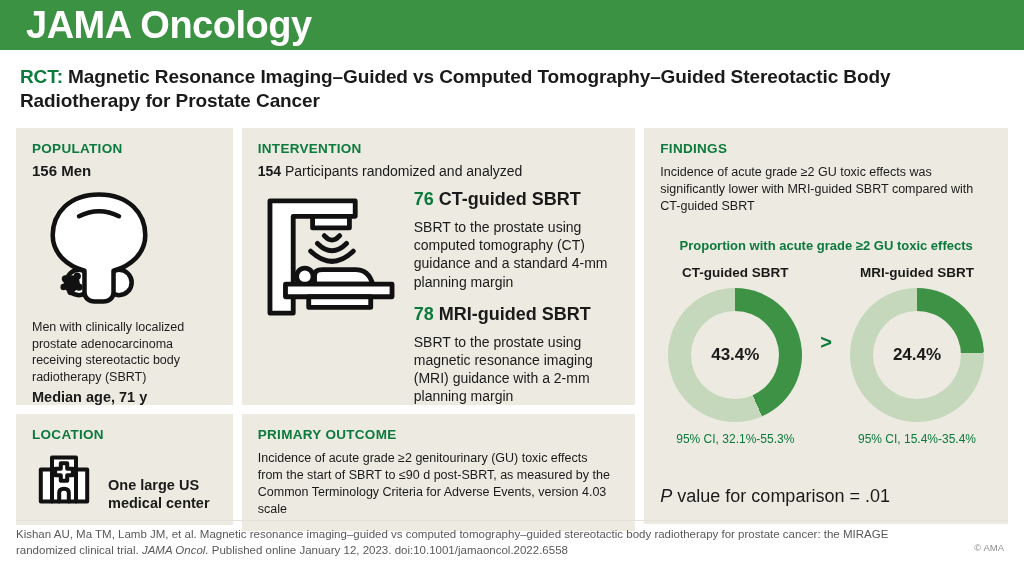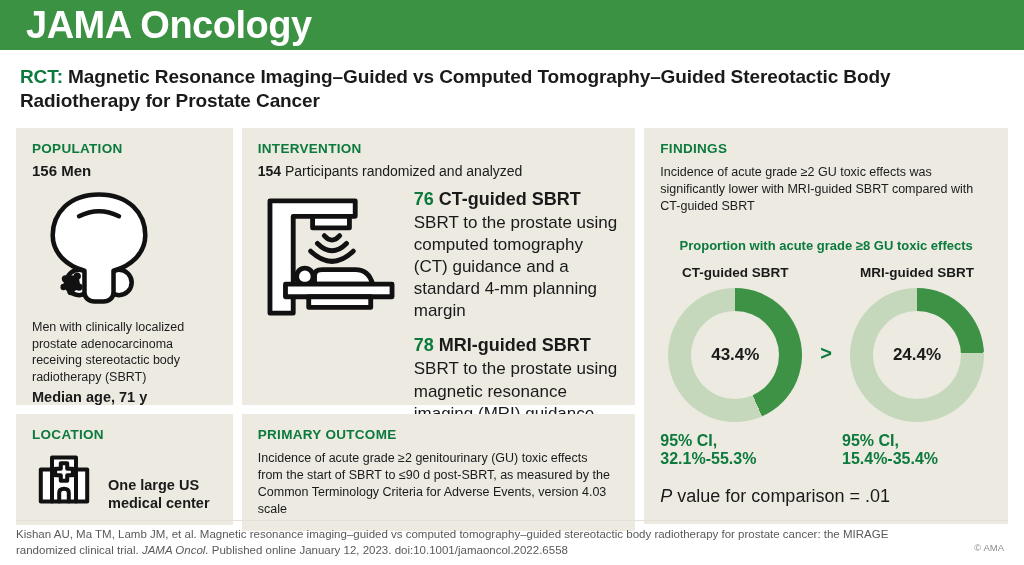--- a/index.html
+++ b/index.html
@@ -30,39 +30,39 @@
   .median-age{font-size:14.5px;font-weight:bold;margin-top:4px;}
   
   .count-line{font-size:14px;margin-top:7px;}
   .count-line b{font-weight:bold;}
   .int-row{display:flex;margin-top:10px;}
   .int-icon{width:150px;flex:0 0 150px;padding-top:6px;}
   .arms{flex:1;padding-left:6px;}
   .arm+.arm{margin-top:13px;}
   .arm-h{font-size:18px;font-weight:bold;}
   .arm-h .n{color:var(--accent-green);}
-  .arm p{font-size:17px;line-height:1.3;margin-top:2px;}
+  .arm p{font-size:14px;line-height:1.3;margin-top:8px;}
   
   .loc-row{display:flex;align-items:flex-end;gap:16px;margin-top:10px;padding-left:4px;}
   .loc-txt{font-size:14.5px;font-weight:bold;line-height:1.2;max-width:120px;}
   
   .po-txt{margin-top:8px;font-size:12.5px;line-height:1.36;max-width:345px;}
   
   .find-sum{margin-top:8px;font-size:12.5px;line-height:1.34;}
   .chart-title{margin-top:24px;text-align:center;color:var(--accent-green);
     font-size:13px;font-weight:bold;}
   .charts{display:flex;justify-content:center;align-items:center;gap:10px;margin-top:12px;}
   .chart-col{display:flex;flex-direction:column;align-items:center;width:150px;}
   .chart-label{font-size:13.5px;font-weight:bold;}
   .donut{position:relative;width:134px;height:134px;border-radius:50%;margin-top:8px;
     background:conic-gradient(var(--donut-dark) 0 43.4%,var(--donut-light) 43.4% 100%);}
   .donut-hole{position:absolute;inset:23px;border-radius:50%;background:var(--panel-bg);
     display:flex;align-items:center;justify-content:center;}
   .donut-val{font-size:17px;font-weight:bold;}
-  .ci{margin-top:10px;color:var(--accent-green);font-size:16px;font-weight:bold;}
+  .ci{margin-top:10px;color:var(--accent-green);font-size:12px;font-weight:normal;}
   .gt{color:var(--accent-green);font-size:20px;font-weight:bold;margin-bottom:26px;}
   .pvalue{margin-top:auto;font-size:18px;padding-bottom:4px;}
   .pvalue i{font-style:italic;}
   
   .footer{position:absolute;left:16px;right:16px;bottom:0;height:45px;border-top:1px solid #e3e1da;
     padding-top:6px;}
   .citation{font-size:11.5px;line-height:1.35;color:#595959;max-width:880px;}
   .citation i{font-style:italic;}
   .copyright{position:absolute;right:4px;bottom:12px;font-size:9.5px;color:#8c8c8c;}
   svg .ln{fill:none;stroke:#111;stroke-width:5;stroke-linecap:round;stroke-linejoin:round;}
@@ -154,21 +154,21 @@
     <section class="panel short">
       <h2 class="ph">PRIMARY OUTCOME</h2>
       <p class="po-txt" style="max-width:358px;">Incidence of acute grade ≥2 genitourinary (GU) toxic effects from the start of SBRT to ≤90 d post-SBRT, as measured by the Common Terminology Criteria for Adverse Events, version 4.03 scale</p>
     </section>
   </div>
 
   <div class="col col3">
     <section class="panel full">
       <h2 class="ph">FINDINGS</h2>
       <p class="find-sum">Incidence of acute grade ≥2 GU toxic effects was significantly lower with MRI-guided SBRT compared with CT-guided SBRT</p>
-      <div class="chart-title">Proportion with acute grade ≥8 GU toxic effects</div>
+      <div class="chart-title">Proportion with acute grade ≥2 GU toxic effects</div>
       <div class="charts">
         <div class="chart-col">
           <div class="chart-label">CT-guided SBRT</div>
           <div class="donut" style="background: conic-gradient(var(--donut-dark) 0 43.4%, var(--donut-light) 43.4% 100%);">
             <div class="donut-hole">
               <span class="donut-val">43.4%</span>
             </div>
           </div>
           <div class="ci">95% CI, 32.1%-55.3%</div>
         </div>

